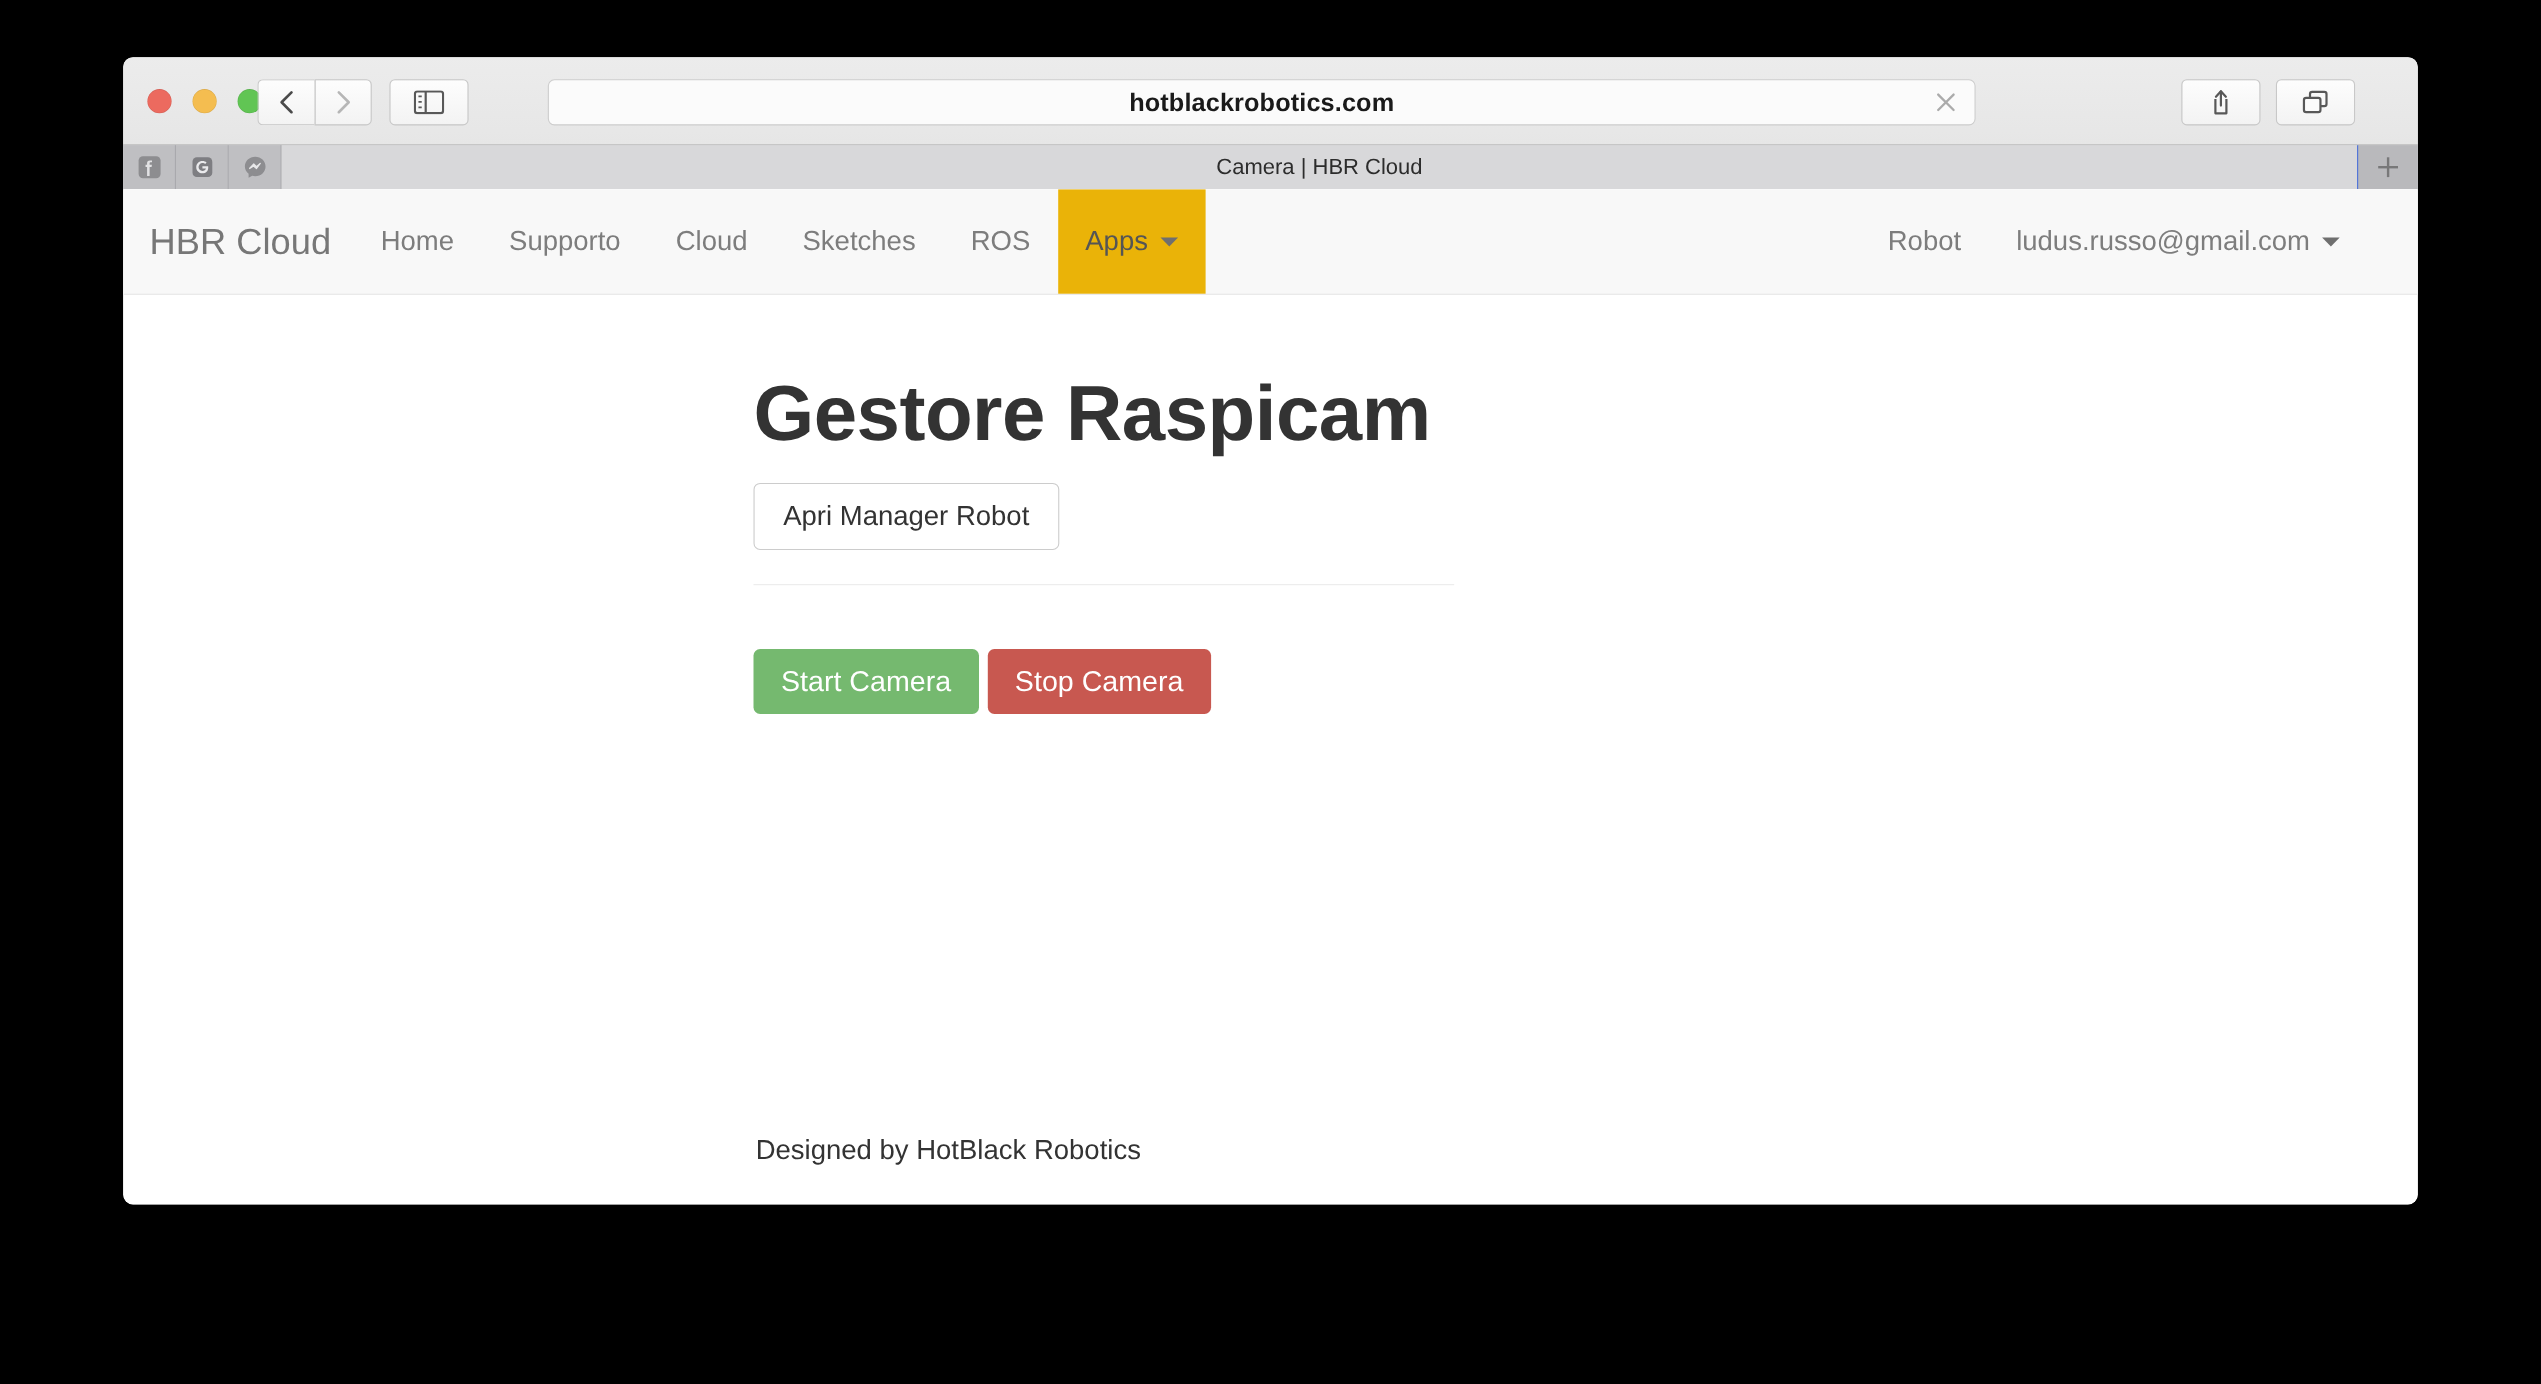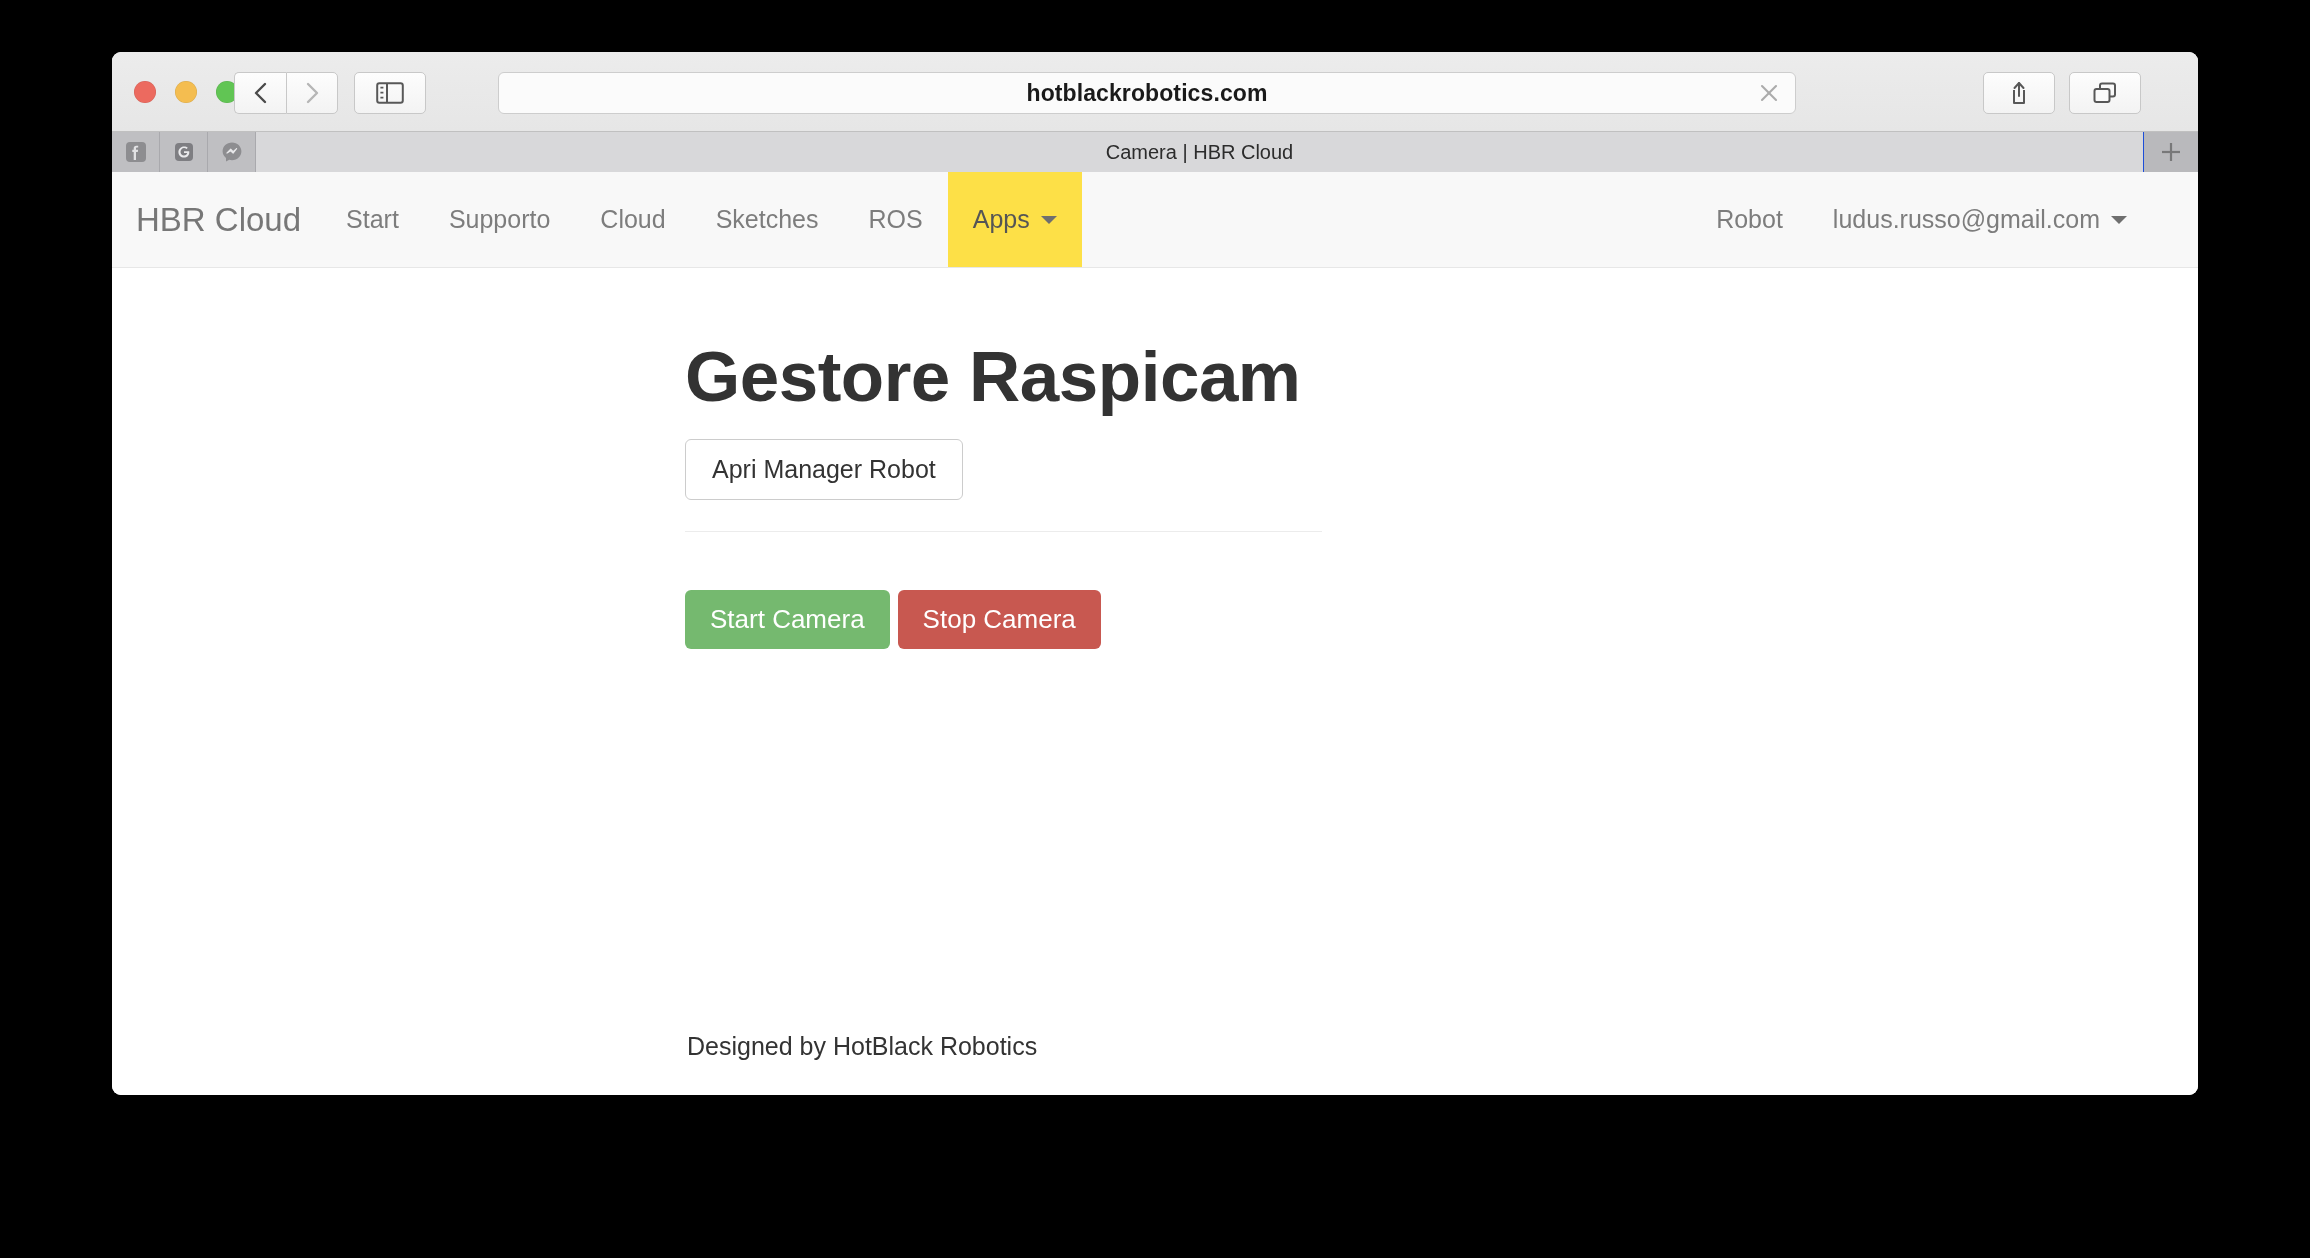--- a/index.html
+++ b/index.html
@@ -125,21 +125,21 @@
     font-size: 33px; color: #777777; font-weight: 400;
     white-space: nowrap;
   }
   .nav-links { display: flex; align-items: stretch; }
   .nav-link {
     display: flex; align-items: center;
     padding: 0 25px;
     font-size: 25px; color: #7d7d7d;
     white-space: nowrap;
   }
-  .nav-link.active { background: #fde047; color: #555555; }
+  .nav-link.active { background: #eab308; color: #555555; }
   .caret {
     display: inline-block;
     margin-left: 11px;
     width: 0; height: 0;
     border-left: 8px solid transparent;
     border-right: 8px solid transparent;
     border-top: 8px solid #6f6f6f;
   }
   #nav-right {
     margin-left: auto;
@@ -294,21 +294,21 @@
     </div>
   </div>
 
   <div id="page">
 
     <div id="site-navbar">
       <div id="brand">HBR Cloud</div>
 
       <div class="nav-links">
         <div class="nav-link">
-          <span>Start</span>
+          <span>Home</span>
         </div>
         <div class="nav-link">
           <span>Supporto</span>
         </div>
         <div class="nav-link">
           <span>Cloud</span>
         </div>
         <div class="nav-link">
           <span>Sketches</span>
         </div>

